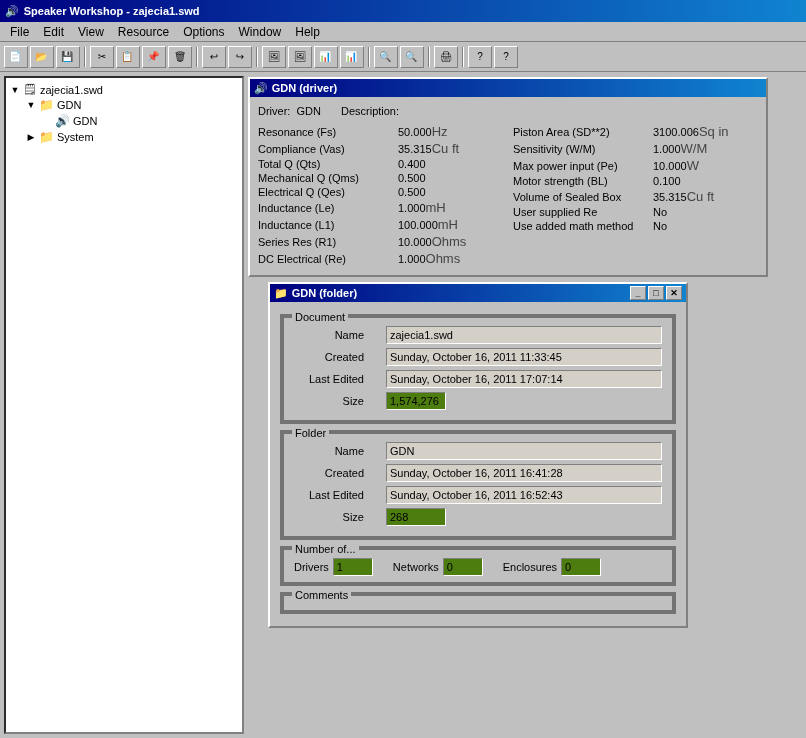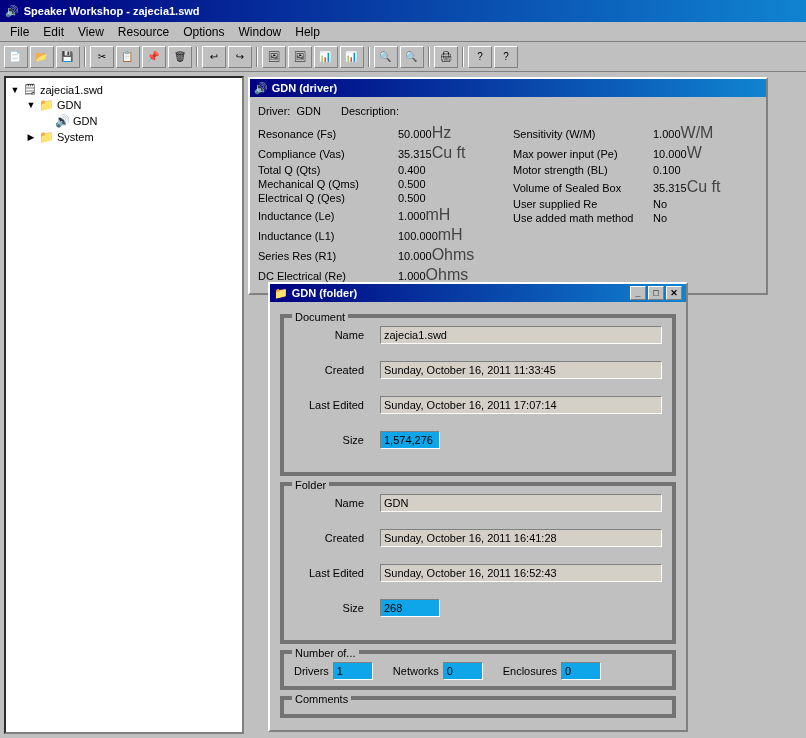--- a/index.html
+++ b/index.html
@@ -158,21 +158,21 @@
       gap: 0 10px;
       font-size: 11px;
     }
     .driver-field {
       display: flex;
       align-items: baseline;
       padding: 1px 0;
     }
     .driver-label { color: black; min-width: 140px; }
     .driver-value { font-weight: normal; }
-    .driver-unit { color: #444; font-size: 16px; }
+    .driver-unit { color: #444; font-size: 13px; }
     .driver-header {
       display: flex;
       gap: 20px;
       margin-bottom: 6px;
       font-size: 11px;
     }
 
     
     .folder-window {
       top: 210px;
@@ -189,40 +189,40 @@
       position: absolute;
       top: -7px;
       left: 8px;
       background: #c0c0c0;
       padding: 0 3px;
       font-size: 11px;
     }
     .form-row {
       display: flex;
       align-items: center;
-      margin-bottom: 17px;
-      gap: 16px;
+      margin-bottom: 4px;
+      gap: 22px;
     }
     .form-label {
       text-align: right;
       min-width: 70px;
       font-size: 11px;
     }
     .form-input {
       background: #d4d0c8;
       border: 1px solid;
       border-color: #808080 #ffffff #ffffff #808080;
       padding: 1px 3px;
       font-size: 11px;
       font-family: inherit;
       height: 18px;
       flex: 1;
     }
     .form-input-sm {
-      background: #0ea5e9;
+      background: #4d7c0f;
       border: 1px solid;
       border-color: #808080 #ffffff #ffffff #808080;
       padding: 1px 3px;
       font-size: 11px;
       font-family: inherit;
       height: 18px;
       width: 60px;
     }
     .number-of-row {
       display: flex;
@@ -376,20 +376,25 @@
             </div>
             <div class="driver-field">
               <span class="driver-label">DC Electrical (Re)</span>
               <span class="driver-value">1.000</span>
               <span class="driver-unit">Ohms</span>
             </div>
           </div>
 
           <div>
             <div class="driver-field">
+              <span class="driver-label">Piston Area (SD**2)</span>
+              <span class="driver-value">3100.006</span>
+              <span class="driver-unit">Sq in</span>
+            </div>
+            <div class="driver-field">
               <span class="driver-label">Sensitivity (W/M)</span>
               <span class="driver-value">1.000</span>
               <span class="driver-unit">W/M</span>
             </div>
             <div class="driver-field">
               <span class="driver-label">Max power input (Pe)</span>
               <span class="driver-value">10.000</span>
               <span class="driver-unit">W</span>
             </div>
             <div class="driver-field">

